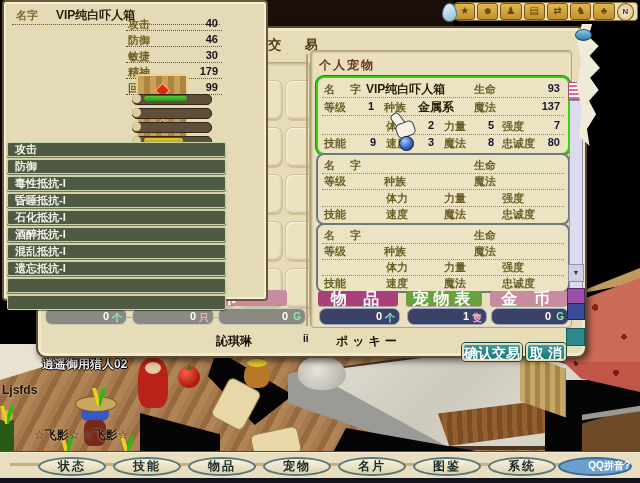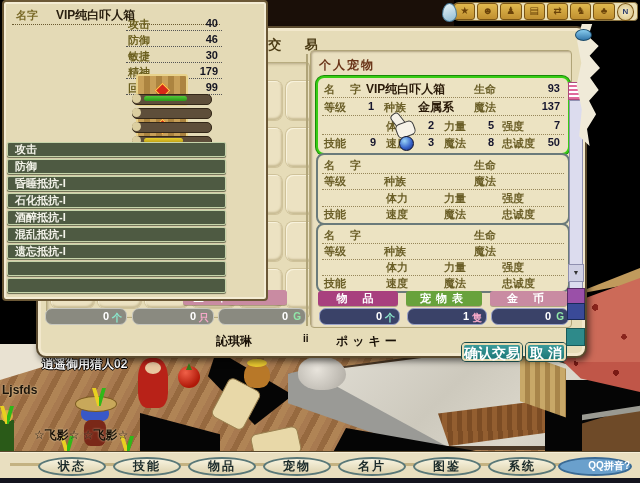--- a/index.html
+++ b/index.html
@@ -84,21 +84,21 @@
       background:#e6dcb8;border:2px solid #5a4a2e;border-radius:10px;
       box-shadow:inset 0 0 0 3px #f2e8cc,2px 3px 6px rgba(0,0,0,.55);}
   .tw-title{position:absolute;left:200px;top:8px;width:120px;text-align:center;
       color:#4a3a14;font-size:13px;font-weight:bold;letter-spacing:10px;}
   .item-grid{position:absolute;left:8px;top:34px;width:262px;height:254px;overflow:hidden;
       border:1px solid #b8ac80;border-radius:4px;box-shadow:inset 1px 1px 3px rgba(90,70,40,.35);}
   .cell{position:absolute;width:43px;height:39px;background:#ece2c2;border-radius:7px;
       box-shadow:inset 1px 1px 0 #f8f2dc,inset -1px -2px 2px #c9bc94,0 0 0 1px #cfc29a;}
   .divider{position:absolute;left:268px;top:26px;width:2px;height:272px;
       border-left:2px solid #b0a478;border-right:2px solid #f6eed6;}
-  .hdr{position:absolute;height:15px;border-radius:3px;color:#fff;font-size:11px;font-weight:bold;
+  .hdr{position:absolute;height:15px;border-radius:3px;color:#fff;font-size:16px;font-weight:bold;
       text-align:center;line-height:15px;box-shadow:0 1px 0 rgba(90,70,40,.4);}
   .hdr-pink{background:#c98ba2;}
   .hdr-magenta{background:#a8407e;}
   .hdr-green{background:#68a23c;}
   .vbar{position:absolute;height:15px;border-radius:7px;font-size:11px;font-weight:bold;color:#fff;}
   .vbar .v{position:absolute;right:17px;top:1px;}
   .vbar .u{position:absolute;right:4px;top:2px;font-size:10px;}
   .vbar-gray{background:#8a8a80;border:1px solid #c8c8c0;}
   .vbar-navy{background:#3a4268;border:1px solid #9aa2c8;}
   .unit-teal{color:#8ae8cc;} .unit-pink{color:#f4a8c8;} .unit-green{color:#90e8a8;}
@@ -312,21 +312,21 @@
           <span class="val" style="right:4px;">7</span>
         </div>
         <div class="pb-row last" style="top:57px;">
           <span class="lbl" style="left:2px;">技能</span>
           <span class="val" style="left:48px;">9</span>
           <span class="lbl" style="left:64px;">速度</span>
           <span class="val" style="left:106px;">3</span>
           <span class="lbl" style="left:122px;">魔法</span>
           <span class="val" style="left:166px;">8</span>
           <span class="lbl" style="left:180px;">忠诚度</span>
-          <span class="val" style="right:4px;">50</span>
+          <span class="val" style="right:4px;">80</span>
         </div>
       </div>
 
       <div class="pet-block" style="top:102px;height:68px;">
         <div class="pb-row" style="top:2px;">
           <span class="lbl" style="left:2px;">名</span>
           <span class="lbl" style="left:28px;">字</span>
           <span class="lbl" style="left:152px;">生命</span>
         </div>
         <div class="pb-row" style="top:18px;">
@@ -442,20 +442,21 @@
         </div>
       <div class="gauge"></div>
       <div class="gauge"></div>
       <div class="gauge">
           <div class="g-fill g-yellow"></div>
         </div>
     </div>
     <div class="skill-list">
       <div class="skill-row">攻击</div>
       <div class="skill-row">防御</div>
+      <div class="skill-row">毒性抵抗-I</div>
       <div class="skill-row">昏睡抵抗-I</div>
       <div class="skill-row">石化抵抗-I</div>
       <div class="skill-row">酒醉抵抗-I</div>
       <div class="skill-row">混乱抵抗-I</div>
       <div class="skill-row">遗忘抵抗-I</div>
       <div class="skill-row"></div>
       <div class="skill-row"></div>
     </div>
   </div>
 

